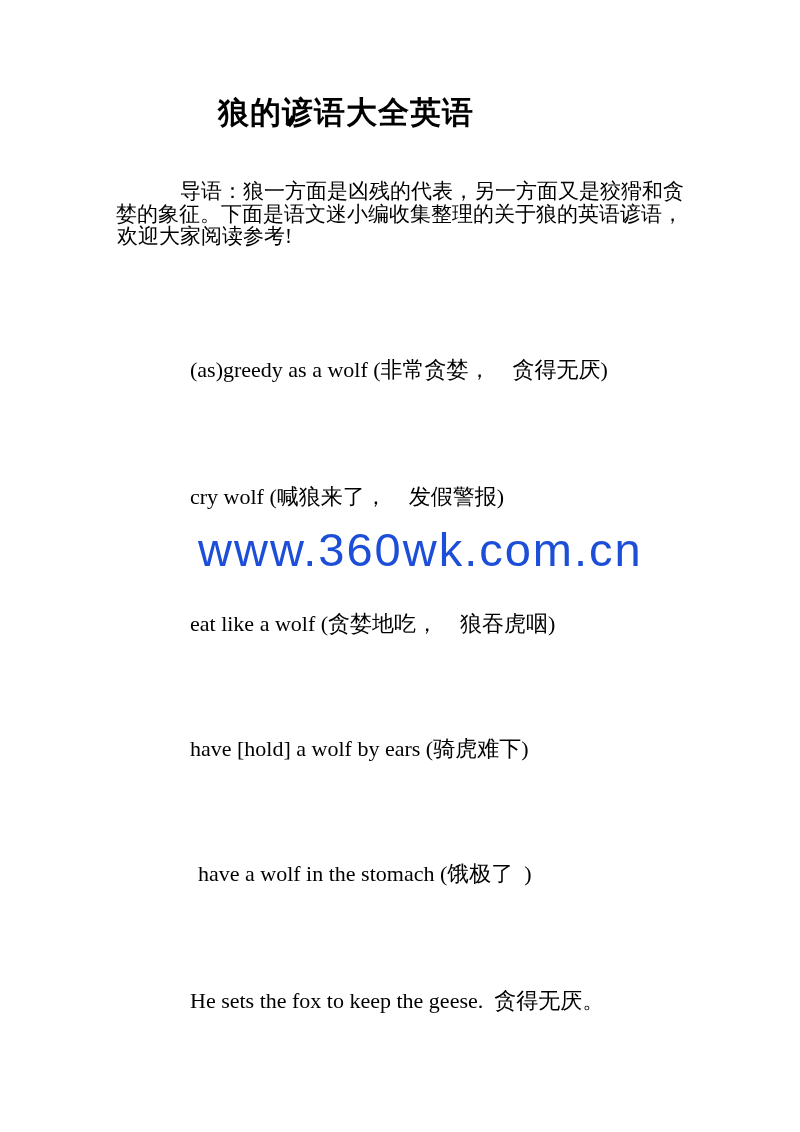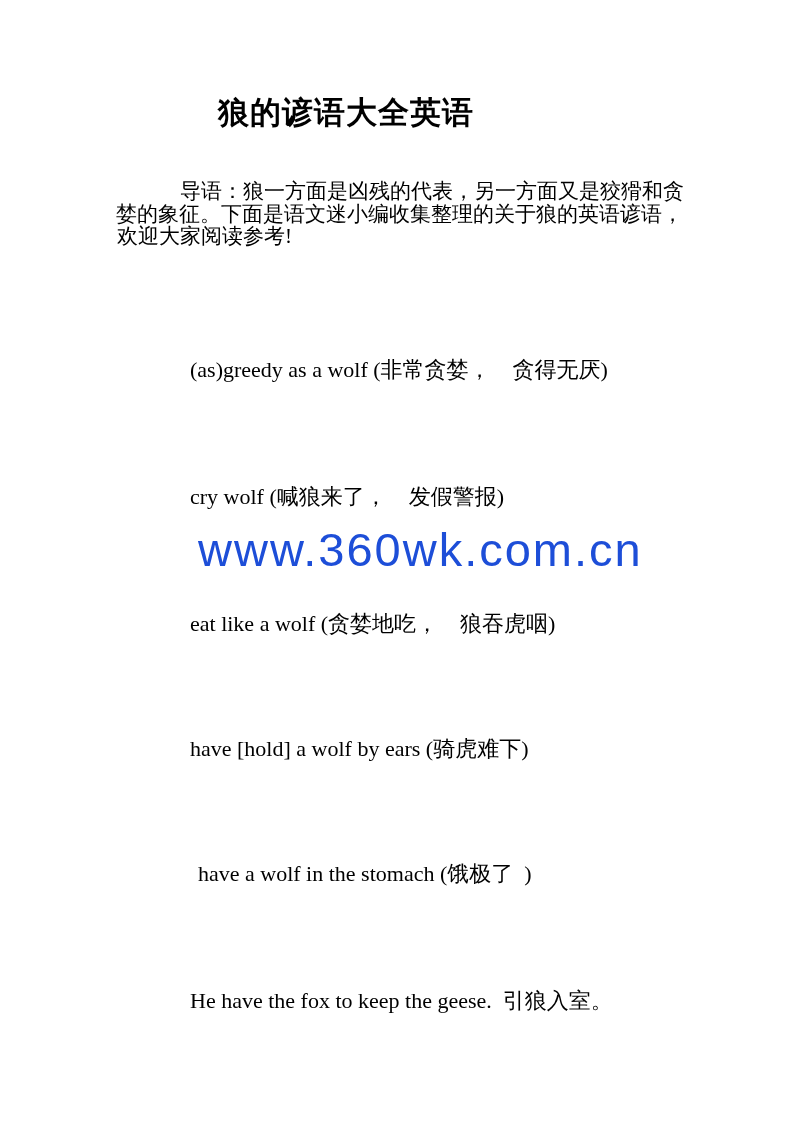--- a/index.html
+++ b/index.html
@@ -80,15 +80,15 @@
   <div class="proverb proverb-1">cry wolf (喊狼来了，　发假警报)</div>
 
   <div class="watermark">www.360wk.com.cn</div>
 
   <div class="proverb proverb-2">eat like a wolf (贪婪地吃，　狼吞虎咽)</div>
 
   <div class="proverb proverb-3">have [hold] a wolf by ears (骑虎难下)</div>
 
   <div class="proverb proverb-4">have a wolf in the stomach (饿极了  )</div>
 
-  <div class="proverb proverb-5">He have the fox to keep the geese.  引狼入室。</div>
+  <div class="proverb proverb-5">He sets the fox to keep the geese.  贪得无厌。</div>
 
 </div>
 
 </body></html>

